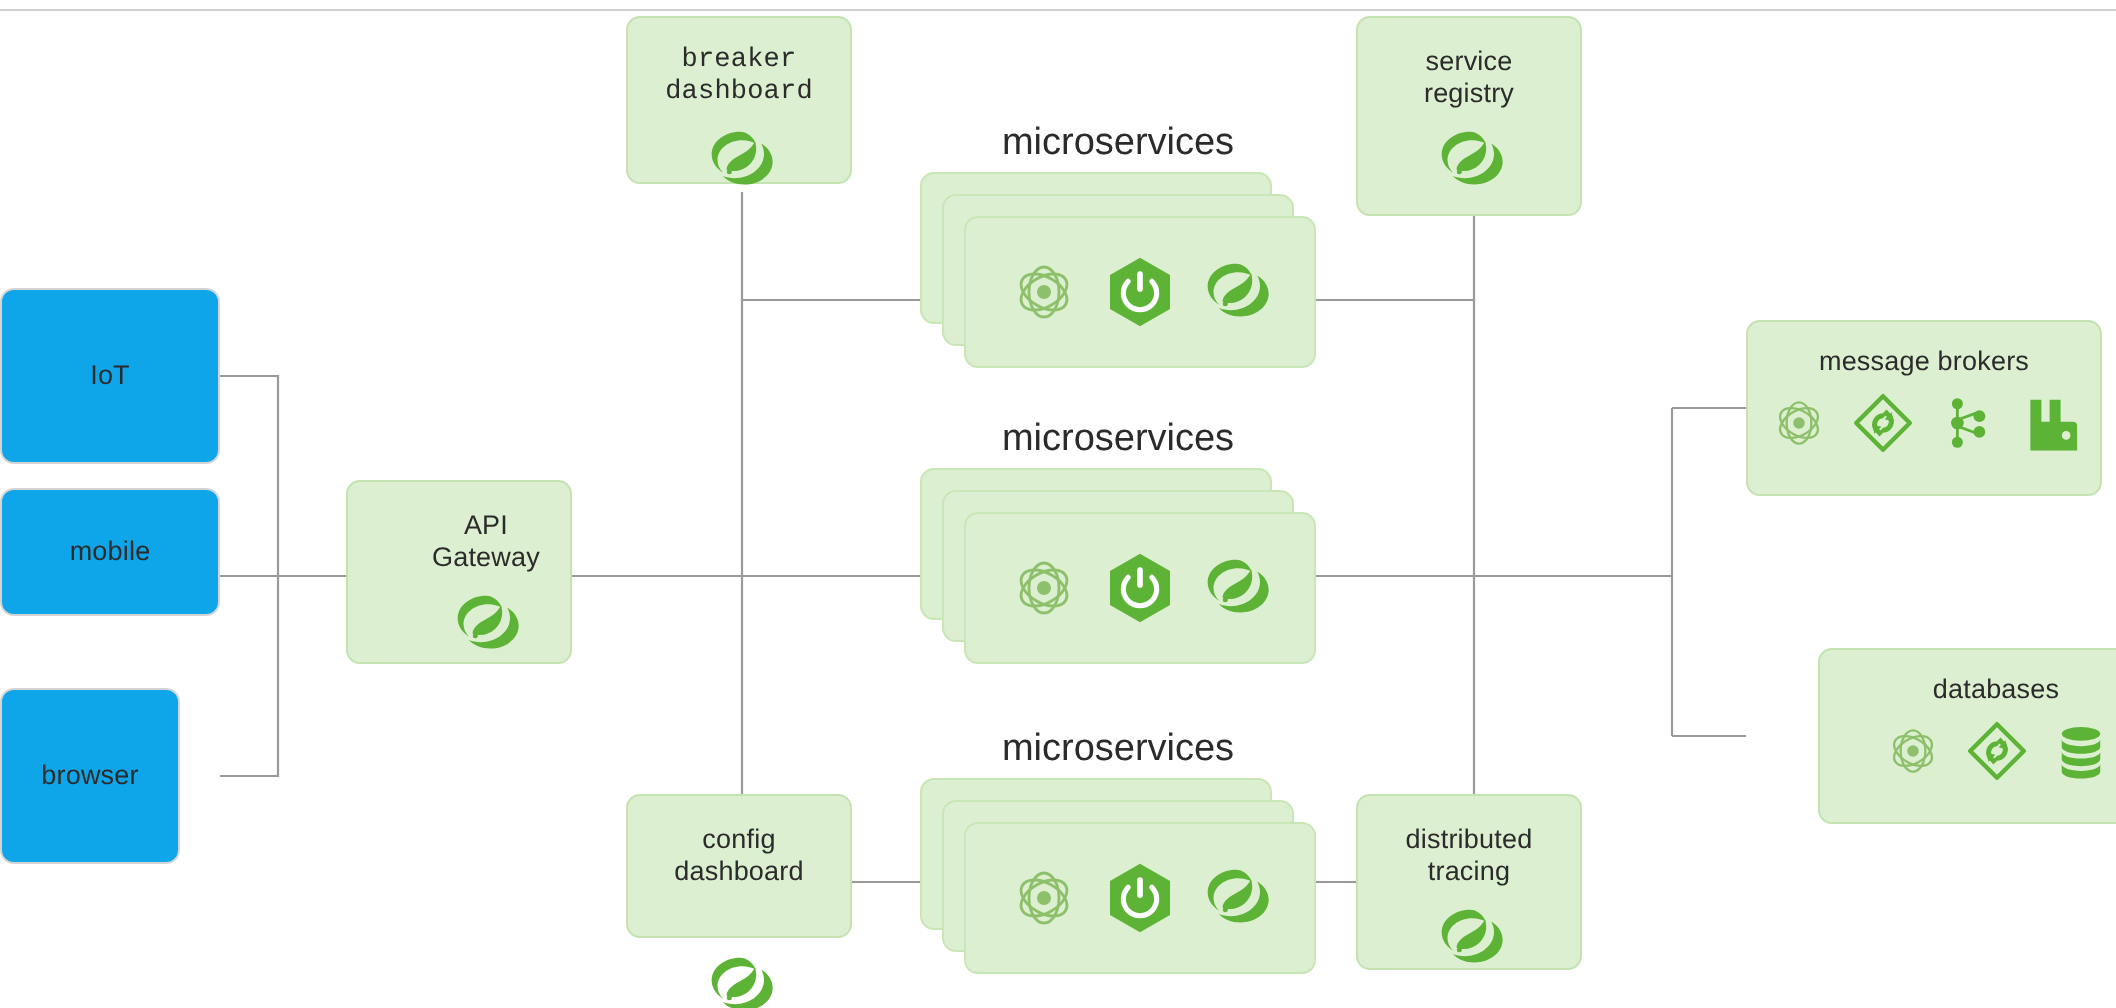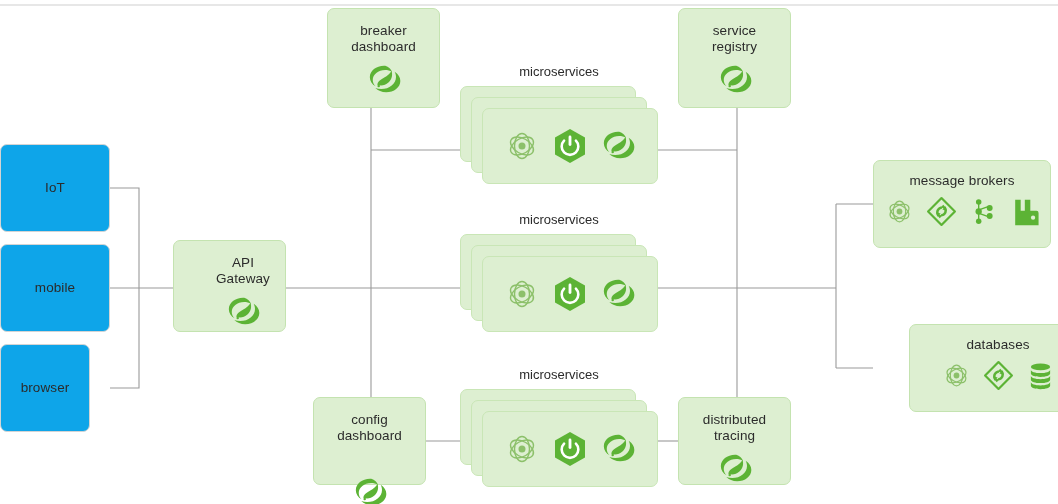--- a/index.html
+++ b/index.html
@@ -23,21 +23,21 @@
 
   
   .deck{position:absolute;}
   .deck .card{position:absolute;box-sizing:border-box;border-radius:7px;
               background:#ddefd1;border:1px solid #c9e6b6;}
   .deck .card.c1{left:0;top:0;}
   .deck .card.c2{left:11px;top:11px;}
   .deck .card.c3{left:22px;top:22px;}
   .deck .card.top{display:flex;align-items:center;justify-content:center;gap:8px;}
   .deck-title{position:absolute;width:100%;text-align:center;
-              font-size:13px;color:#2b2b2b;line-height:15.5px;}
+              font-size:19px;color:#2b2b2b;line-height:15.5px;}
 
   .iconrow{display:flex;align-items:center;justify-content:center;gap:9px;}
   .ico{display:block;}
   .node .iconrow{margin-top:6px;}
 </style>
 </head>
 <body>
 
 <div id="canvas">
 
@@ -58,42 +58,42 @@
         <path d="M836 368 L873 368"></path>
         <path d="M836 204 L836 368"></path>
         <path d="M0 5 L1058 5" stroke="#d0d0d0"></path>
       </g>
   </svg>
 
   <div id="nodes-layer">
       <div class="node grey" style="left: 0px; top: 144px; width: 110px; height: 88px; justify-content: center;">
         <div class="label">IoT</div>
       </div>
-      <div class="node grey" style="left: 0px; top: 244px; width: 110px; height: 88px; justify-content: center;">
+      <div class="node grey" style="left: 0px; top: 244px; width: 110px; height: 64px; justify-content: center;">
         <div class="label">mobile</div>
       </div>
       <div class="node grey" style="left: 0px; top: 344px; width: 90px; height: 88px; justify-content: center;">
         <div class="label">browser</div>
       </div>
       <div class="node green" style="left: 173px; top: 240px; width: 113px; height: 92px; padding-left: 27px;">
         <div class="label" style="margin-top: 14px;">API
 Gateway</div>
         <div class="iconrow">
           <svg class="ico" width="40" height="40" viewBox="0 0 48 48">
             <g fill="#5cb335">
         <path d="M24 7c-9.4 0-17 6.1-17 13.6 0 4.5 2.7 8.5 6.9 11-2.1-2-3.4-4.6-3.4-7.5 0-6.6 6.6-12 14.8-12 3.1 0 6 .8 8.4 2.1C31.6 9.9 28.1 7 24 7z"></path>
         <path d="M36.8 14.2c1 1.9 1.6 4 1.6 6.2 0 8-7.9 14.5-17.6 14.5-2.6 0-5-.5-7.2-1.3 3 3.1 7.7 5.1 13 5.1 9.4 0 17-6.1 17-13.6 0-4.3-2.5-8.2-6.4-10.7z"></path>
         <path d="M33.5 13.2c-2.3-1.1-5-1.7-7.8-1.7-7.1 0-12.9 4.3-12.9 9.6 0 3.7 2.8 6.9 6.9 8.5-.9-1.1-1.4-2.4-1.4-3.8 0-4.6 5.6-8.4 12.5-8.4 1 0 1.9.1 2.7.2z" fill="#fff" opacity=".0"></path>
         <path d="M32.9 12.9c-1.4 3.2-4.6 6-9 8.3-5.1 2.7-7.6 5.1-8 8.5 4.3 1.8 9.6.9 13.4-2.6 4.6-4.2 5.3-10.1 3.6-14.2z"></path>
         <circle cx="17.6" cy="31.1" r="1.5"></circle>
       </g>
           </svg>
         </div>
       </div>
-      <div class="node green" style="left: 327px; top: 8px; width: 113px; height: 100px;">
+      <div class="node green" style="left: 313px; top: 8px; width: 113px; height: 84px; font-family: Liberation Mono, monospace;">
         <div class="label" style="margin-top: 14px;">breaker
 dashboard</div>
         <div class="iconrow">
           <svg class="ico" width="40" height="40" viewBox="0 0 48 48">
             <g fill="#5cb335">
         <path d="M24 7c-9.4 0-17 6.1-17 13.6 0 4.5 2.7 8.5 6.9 11-2.1-2-3.4-4.6-3.4-7.5 0-6.6 6.6-12 14.8-12 3.1 0 6 .8 8.4 2.1C31.6 9.9 28.1 7 24 7z"></path>
         <path d="M36.8 14.2c1 1.9 1.6 4 1.6 6.2 0 8-7.9 14.5-17.6 14.5-2.6 0-5-.5-7.2-1.3 3 3.1 7.7 5.1 13 5.1 9.4 0 17-6.1 17-13.6 0-4.3-2.5-8.2-6.4-10.7z"></path>
         <path d="M33.5 13.2c-2.3-1.1-5-1.7-7.8-1.7-7.1 0-12.9 4.3-12.9 9.6 0 3.7 2.8 6.9 6.9 8.5-.9-1.1-1.4-2.4-1.4-3.8 0-4.6 5.6-8.4 12.5-8.4 1 0 1.9.1 2.7.2z" fill="#fff" opacity=".0"></path>
         <path d="M32.9 12.9c-1.4 3.2-4.6 6-9 8.3-5.1 2.7-7.6 5.1-8 8.5 4.3 1.8 9.6.9 13.4-2.6 4.6-4.2 5.3-10.1 3.6-14.2z"></path>
         <circle cx="17.6" cy="31.1" r="1.5"></circle>
@@ -109,21 +109,21 @@
             <g fill="#5cb335">
         <path d="M24 7c-9.4 0-17 6.1-17 13.6 0 4.5 2.7 8.5 6.9 11-2.1-2-3.4-4.6-3.4-7.5 0-6.6 6.6-12 14.8-12 3.1 0 6 .8 8.4 2.1C31.6 9.9 28.1 7 24 7z"></path>
         <path d="M36.8 14.2c1 1.9 1.6 4 1.6 6.2 0 8-7.9 14.5-17.6 14.5-2.6 0-5-.5-7.2-1.3 3 3.1 7.7 5.1 13 5.1 9.4 0 17-6.1 17-13.6 0-4.3-2.5-8.2-6.4-10.7z"></path>
         <path d="M33.5 13.2c-2.3-1.1-5-1.7-7.8-1.7-7.1 0-12.9 4.3-12.9 9.6 0 3.7 2.8 6.9 6.9 8.5-.9-1.1-1.4-2.4-1.4-3.8 0-4.6 5.6-8.4 12.5-8.4 1 0 1.9.1 2.7.2z" fill="#fff" opacity=".0"></path>
         <path d="M32.9 12.9c-1.4 3.2-4.6 6-9 8.3-5.1 2.7-7.6 5.1-8 8.5 4.3 1.8 9.6.9 13.4-2.6 4.6-4.2 5.3-10.1 3.6-14.2z"></path>
         <circle cx="17.6" cy="31.1" r="1.5"></circle>
       </g>
           </svg>
         </div>
       </div>
-      <div class="node green" style="left: 313px; top: 397px; width: 113px; height: 88px; gap: 24px;">
+      <div class="node green" style="left: 313px; top: 397px; width: 113px; height: 72px; gap: 24px;">
         <div class="label" style="margin-top: 14px;">config
 dashboard</div>
         <div class="iconrow">
           <svg class="ico" width="40" height="40" viewBox="0 0 48 48">
             <g fill="#5cb335">
         <path d="M24 7c-9.4 0-17 6.1-17 13.6 0 4.5 2.7 8.5 6.9 11-2.1-2-3.4-4.6-3.4-7.5 0-6.6 6.6-12 14.8-12 3.1 0 6 .8 8.4 2.1C31.6 9.9 28.1 7 24 7z"></path>
         <path d="M36.8 14.2c1 1.9 1.6 4 1.6 6.2 0 8-7.9 14.5-17.6 14.5-2.6 0-5-.5-7.2-1.3 3 3.1 7.7 5.1 13 5.1 9.4 0 17-6.1 17-13.6 0-4.3-2.5-8.2-6.4-10.7z"></path>
         <path d="M33.5 13.2c-2.3-1.1-5-1.7-7.8-1.7-7.1 0-12.9 4.3-12.9 9.6 0 3.7 2.8 6.9 6.9 8.5-.9-1.1-1.4-2.4-1.4-3.8 0-4.6 5.6-8.4 12.5-8.4 1 0 1.9.1 2.7.2z" fill="#fff" opacity=".0"></path>
         <path d="M32.9 12.9c-1.4 3.2-4.6 6-9 8.3-5.1 2.7-7.6 5.1-8 8.5 4.3 1.8 9.6.9 13.4-2.6 4.6-4.2 5.3-10.1 3.6-14.2z"></path>
         <circle cx="17.6" cy="31.1" r="1.5"></circle>

